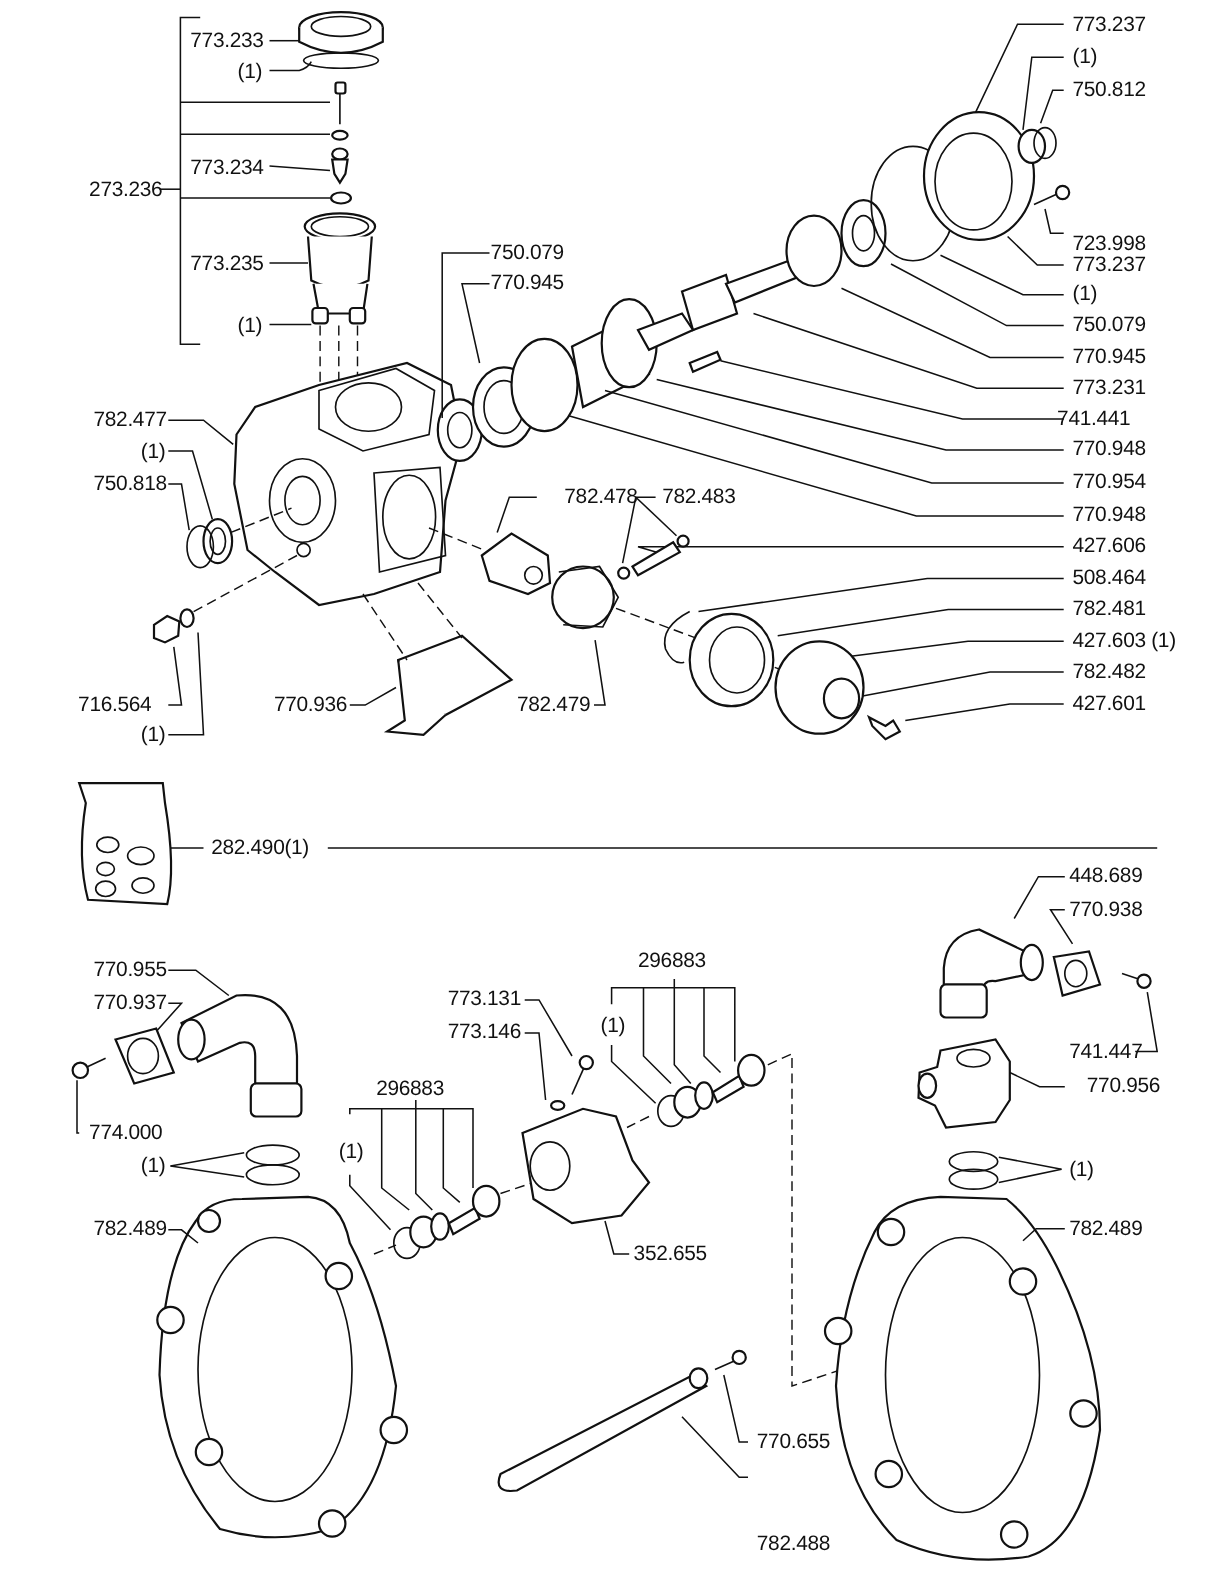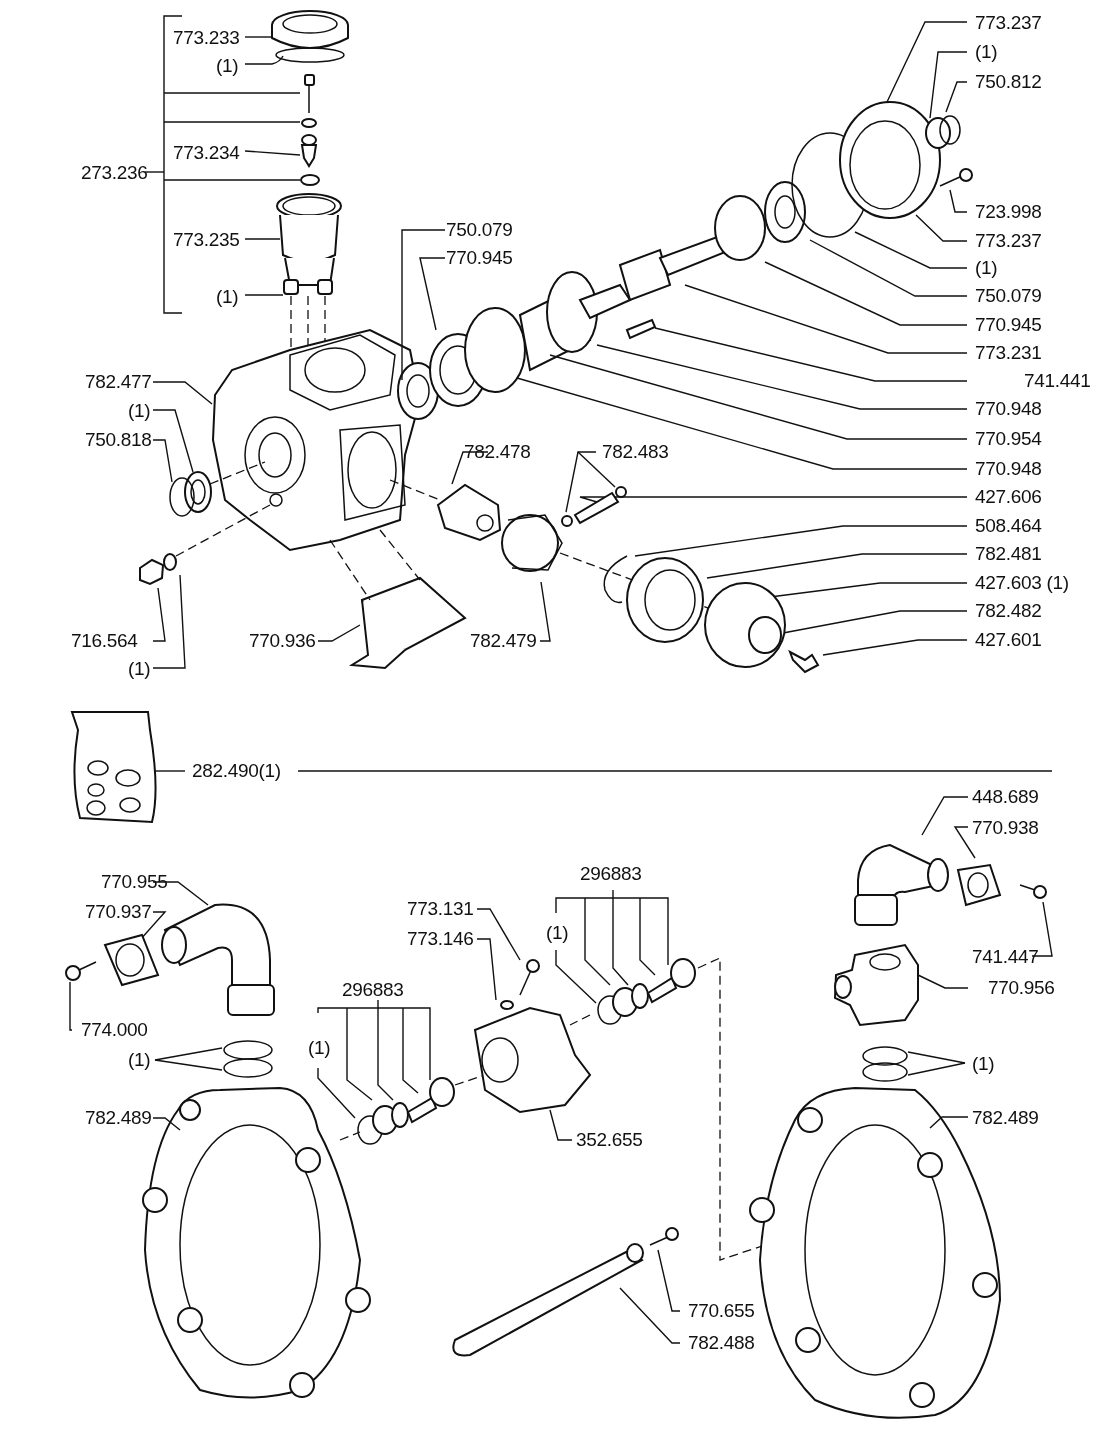--- a/index.html
+++ b/index.html
@@ -349,48 +349,48 @@
 <div class="lbl" style="left:173px;top:230px">773.235</div>
 <div class="lbl" style="left:216px;top:287px">(1)</div>
 <div class="lbl" style="left:85px;top:372px">782.477</div>
 <div class="lbl" style="left:128px;top:401px">(1)</div>
 <div class="lbl" style="left:85px;top:430px">750.818</div>
 <div class="lbl" style="left:71px;top:631px">716.564</div>
 <div class="lbl" style="left:128px;top:659px">(1)</div>
 
 <div class="lbl" style="left:446px;top:220px">750.079</div>
 <div class="lbl" style="left:446px;top:248px">770.945</div>
-<div class="lbl" style="left:464px;top:442px">782.478</div>
+<div class="lbl" style="left:513px;top:442px">782.478</div>
 <div class="lbl" style="left:602px;top:442px">782.483</div>
 <div class="lbl" style="left:470px;top:631px">782.479</div>
 <div class="lbl" style="left:249px;top:631px">770.936</div>
 
 <div class="lbl" style="left:975px;top:13px">773.237</div>
 <div class="lbl" style="left:975px;top:42px">(1)</div>
 <div class="lbl" style="left:975px;top:72px">750.812</div>
-<div class="lbl" style="left:975px;top:202px">723.998</div>
+<div class="lbl" style="left:975px;top:212px">723.998</div>
 <div class="lbl" style="left:975px;top:231px">773.237</div>
 <div class="lbl" style="left:975px;top:258px">(1)</div>
 <div class="lbl" style="left:975px;top:286px">750.079</div>
 <div class="lbl" style="left:975px;top:315px">770.945</div>
 <div class="lbl" style="left:975px;top:343px">773.231</div>
-<div class="lbl" style="left:1024px;top:371px">741.441</div>
+<div class="lbl" style="left:961px;top:371px">741.441</div>
 <div class="lbl" style="left:975px;top:399px">770.948</div>
 <div class="lbl" style="left:975px;top:429px">770.954</div>
 <div class="lbl" style="left:975px;top:459px">770.948</div>
 <div class="lbl" style="left:975px;top:487px">427.606</div>
 <div class="lbl" style="left:975px;top:516px">508.464</div>
 <div class="lbl" style="left:975px;top:544px">782.481</div>
 <div class="lbl" style="left:975px;top:573px">427.603 (1)</div>
 <div class="lbl" style="left:975px;top:601px">782.482</div>
 <div class="lbl" style="left:975px;top:630px">427.601</div>
 
 <div class="lbl" style="left:192px;top:761px">282.490(1)</div>
 
-<div class="lbl" style="left:101px;top:872px">770.955</div>
+<div class="lbl" style="left:85px;top:872px">770.955</div>
 <div class="lbl" style="left:85px;top:902px">770.937</div>
 <div class="lbl" style="left:81px;top:1020px">774.000</div>
 <div class="lbl" style="left:128px;top:1050px">(1)</div>
 <div class="lbl" style="left:85px;top:1108px">782.489</div>
 
 <div class="lbl" style="left:342px;top:980px">296883</div>
 <div class="lbl" style="left:308px;top:1038px">(1)</div>
 
 <div class="lbl" style="left:407px;top:899px">773.131</div>
 <div class="lbl" style="left:407px;top:929px">773.146</div>
@@ -400,13 +400,13 @@
 <div class="lbl" style="left:546px;top:923px">(1)</div>
 
 <div class="lbl" style="left:972px;top:787px">448.689</div>
 <div class="lbl" style="left:972px;top:818px">770.938</div>
 <div class="lbl" style="left:972px;top:947px">741.447</div>
 <div class="lbl" style="left:988px;top:978px">770.956</div>
 <div class="lbl" style="left:972px;top:1054px">(1)</div>
 <div class="lbl" style="left:972px;top:1108px">782.489</div>
 
 <div class="lbl" style="left:688px;top:1301px">770.655</div>
-<div class="lbl" style="left:688px;top:1333px">782.488</div>
+<div class="lbl" style="left:688px;top:1394px">782.488</div>
 
 </body></html>

